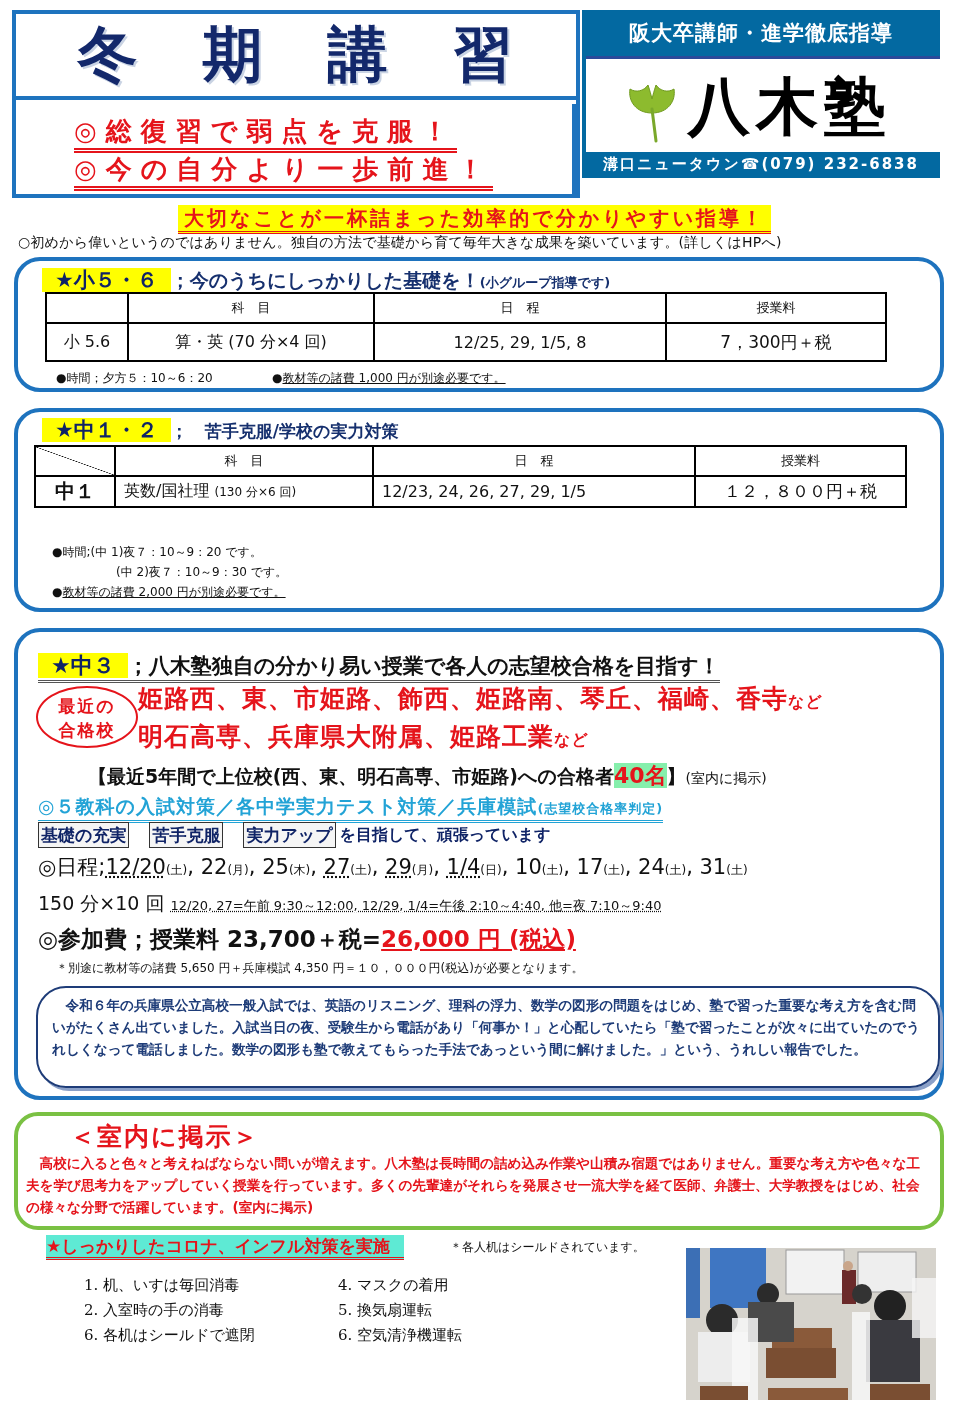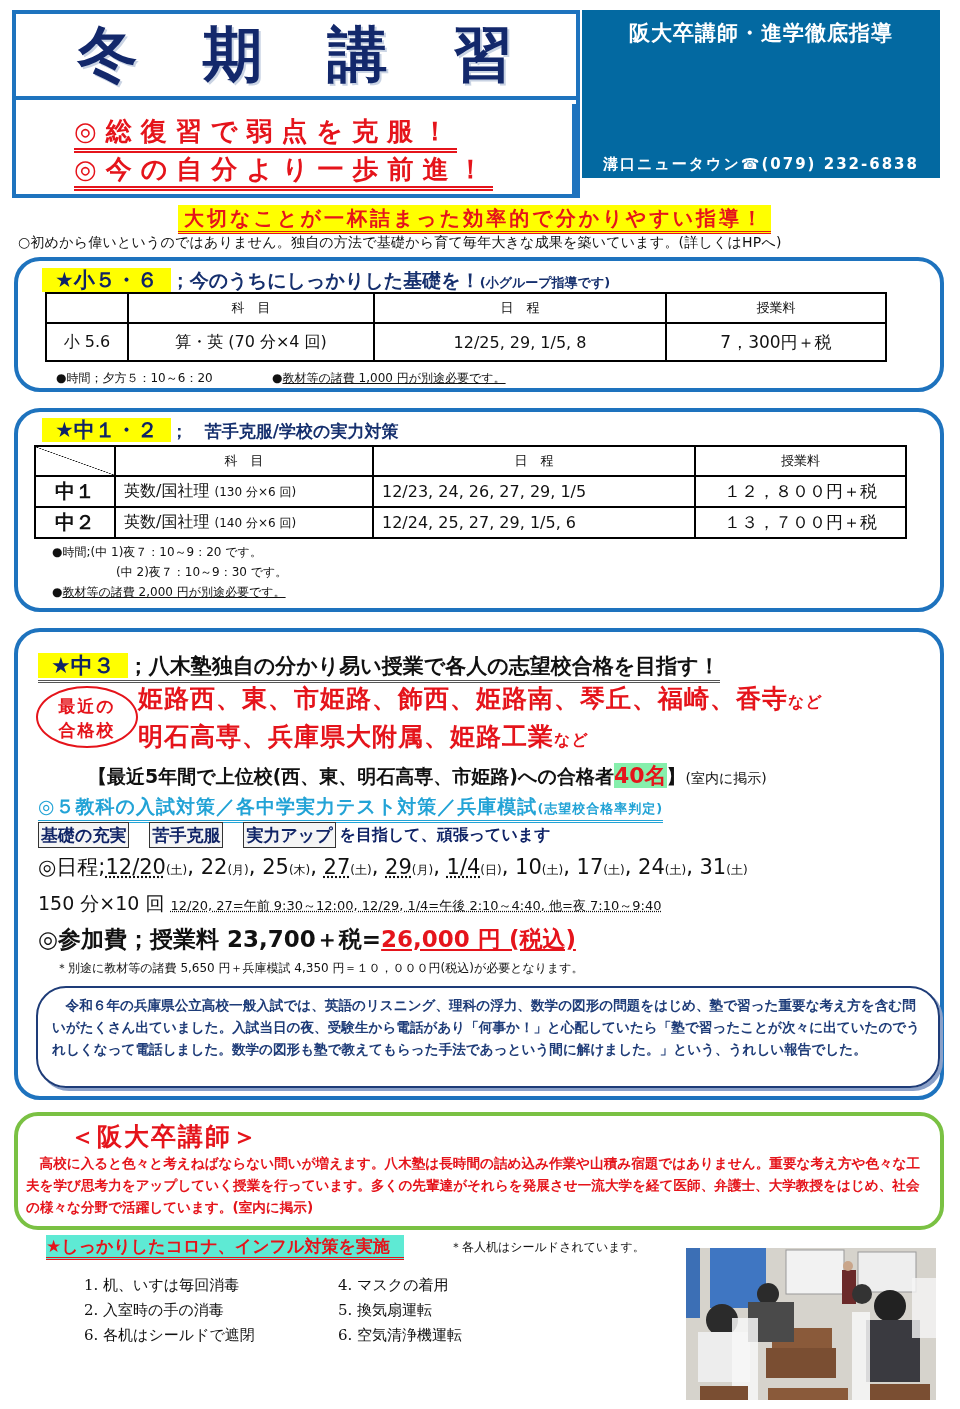--- a/index.html
+++ b/index.html
@@ -93,20 +93,27 @@
     <span>習</span>
   </div>
   <div class="abs hdr-slogans">
     <div class="slogan s2">◎今の自分より一歩前進！</div>
     <div class="slogan s1">◎総復習で弱点を克服！</div>
   </div>
 </div>
 
 <div class="abs hdr-right">
   <div class="abs hr-top">阪大卒講師・進学徹底指導</div>
+  <div class="abs hr-mid">
+    <svg class="abs ginkgo" viewBox="0 0 52 64">
+      <path d="M26 34 C10 34 2 22 4 10 C10 14 18 12 22 6 C24 12 25 16 26 20 C27 16 28 12 30 6 C34 12 42 14 48 10 C50 22 42 34 26 34 Z" fill="#8dbb2e" stroke="#6f9a1e" stroke-width="1"></path>
+      <path d="M26 30 L30 62" stroke="#7aa82a" stroke-width="3" fill="none" stroke-linecap="round"></path>
+    </svg>
+    <div class="abs school-name">八木塾</div>
+  </div>
   <div class="abs hr-phone">
     <span>溝口ニュータウン☎</span><span>(079) 232-6838</span>
   </div>
   <div class="abs hr-url">
     <span>HP</span><span class="u">http://www.yagijyuku.net</span>
   </div>
 </div>
 
 <div class="abs tagline">大切なことが一杯詰まった効率的で分かりやすい指導！</div>
 <div class="abs intro">○初めから偉いというのではありません。独自の方法で基礎から育て毎年大きな成果を築いています。(詳しくはHPへ)</div>
@@ -146,26 +153,20 @@
     <td style="width:80px; background: linear-gradient(to bottom left, transparent calc(50% - 1px), #000 50%, transparent calc(50% + 1px)) no-repeat; background: linear-gradient(to top right, transparent 49%, #000 50%, transparent 51%);"></td>
     <td style="width:258px; font-size:13px;">科　目</td>
     <td style="width:322px; font-size:13px;">日　程</td>
     <td style="font-size:13px;">授業料</td>
   </tr>
   <tr style="height:31px;">
     <td style="font-size:20px; font-weight:bold;">中１</td>
     <td style="text-align:left; padding-left:8px; font-size:16px;"><span>英数/国社理</span> <span style="font-size:12px;">(130 分×6 回)</span></td>
     <td style="text-align:left; padding-left:8px; font-size:16px;">12/23, 24, 26, 27, 29, 1/5</td>
     <td class="red" style="font-size:17px;">１２，８００円＋税</td>
-  </tr>
-  <tr style="height:31px;">
-    <td style="font-size:20px; font-weight:bold;">中２</td>
-    <td style="text-align:left; padding-left:8px; font-size:16px;"><span>英数/国社理</span> <span style="font-size:12px;">(140 分×6 回)</span></td>
-    <td style="text-align:left; padding-left:8px; font-size:16px;">12/24, 25, 27, 29, 1/5, 6</td>
-    <td class="red" style="font-size:17px;">１３，７００円＋税</td>
   </tr>
 </tbody>
   </table>
 <div class="note" style="left:52px; top:544px;">●時間;(中 1)夜７：10～9：20 です。</div>
 <div class="note" style="left:116px; top:564px;">(中 2)夜７：10～9：30 です。</div>
 <div class="note" style="left:52px; top:584px;">
   <span>●</span><span class="ul">教材等の諸費 2,000 円が別途必要です。</span>
 </div>
 
 <div class="abs panel p3"></div>
@@ -209,21 +210,21 @@
 <div class="abs times">
   <span>150 分×10 回</span>&nbsp;<small>12/20, 27=午前 9:30～12:00, 12/29, 1/4=午後 2:10～4:40, 他=夜 7:10～9:40</small>
 </div>
 <div class="abs fee">
   <span>◎参加費；授業料 23,700＋税=</span><span class="red">26,000 円 (税込)</span>
 </div>
 <div class="abs fee-note">＊別途に教材等の諸費 5,650 円＋兵庫模試 4,350 円＝１０，０００円(税込)が必要となります。</div>
 <div class="abs story">令和６年の兵庫県公立高校一般入試では、英語のリスニング、理科の浮力、数学の図形の問題をはじめ、塾で習った重要な考え方を含む問いがたくさん出ていました。入試当日の夜、受験生から電話があり「何事か！」と心配していたら「塾で習ったことが次々に出ていたのでうれしくなって電話しました。数学の図形も塾で教えてもらった手法であっという間に解けました。」という、うれしい報告でした。</div>
 
 <div class="abs panel p-green"></div>
-<div class="abs g-title">＜阪大卒講師＞</div>
+<div class="abs g-title">＜室内に掲示＞</div>
 <div class="abs g-body">高校に入ると色々と考えねばならない問いが増えます。八木塾は長時間の詰め込み作業や山積み宿題ではありません。重要な考え方や色々な工夫を学び思考力をアップしていく授業を行っています。多くの先輩達がそれらを発展させ一流大学を経て医師、弁護士、大学教授をはじめ、社会の様々な分野で活躍しています。(室内に掲示)</div>
 
 <div class="abs covid-head">★しっかりしたコロナ、インフル対策を実施</div>
 <div class="abs covid-note">＊各人机はシールドされています。</div>
 <div class="measure" style="left:84px; top:1276px;">1. 机、いすは毎回消毒</div>
 <div class="measure" style="left:84px; top:1301px;">2. 入室時の手の消毒</div>
 <div class="measure" style="left:84px; top:1326px;">6. 各机はシールドで遮閉</div>
 <div class="measure" style="left:338px; top:1276px;">4. マスクの着用</div>
 <div class="measure" style="left:338px; top:1301px;">5. 換気扇運転</div>
 <div class="measure" style="left:338px; top:1326px;">6. 空気清浄機運転</div>

